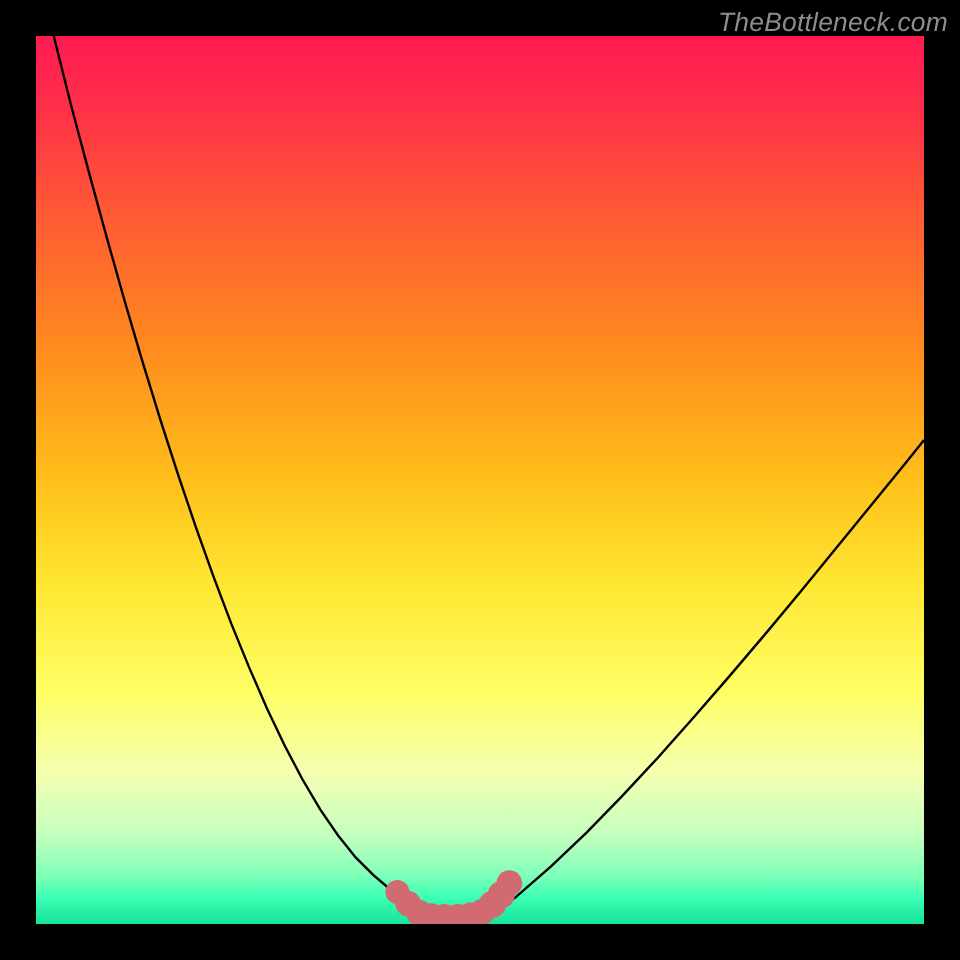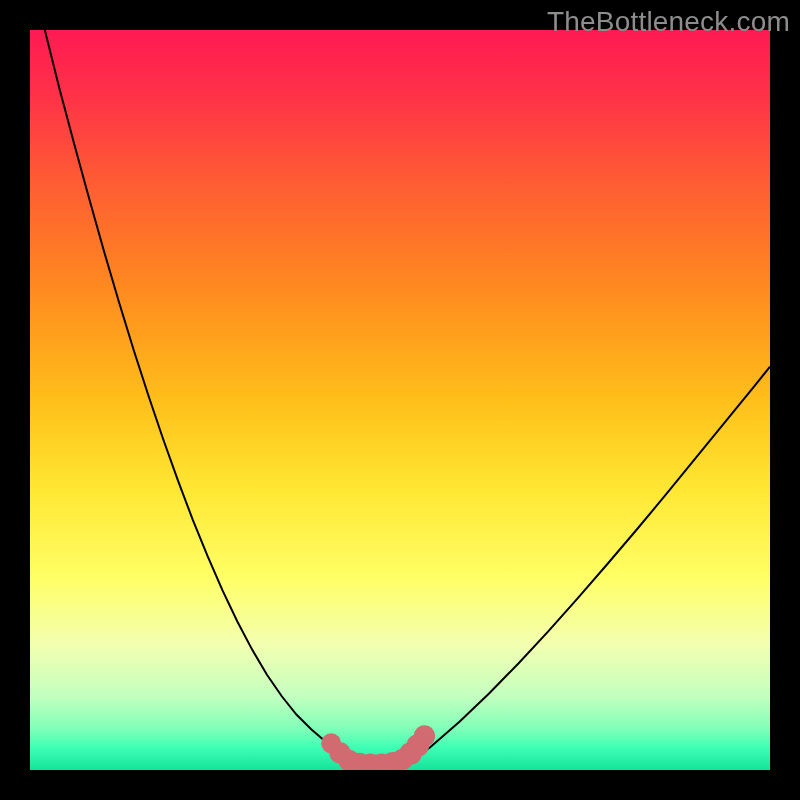--- a/index.html
+++ b/index.html
@@ -32,24 +32,25 @@
     position: absolute;
     left: 0; top: 0;
     width: 740px;
     height: 740px;
   }
   .watermark {
     position: absolute;
     top: 6px;
     right: 10px;
     color: #8d8d8d;
-    font-size: 28px;
+    font-size: 22px;
     letter-spacing: 0.2px;
     font-weight: 400;
     user-select: none;
+    font-style: italic;
   }
 </style>
 </head>
 <body>
 
 <div class="stage">
 
   <div class="plot">
 
     <svg class="gradient" viewBox="0 0 740 740" preserveAspectRatio="none">

